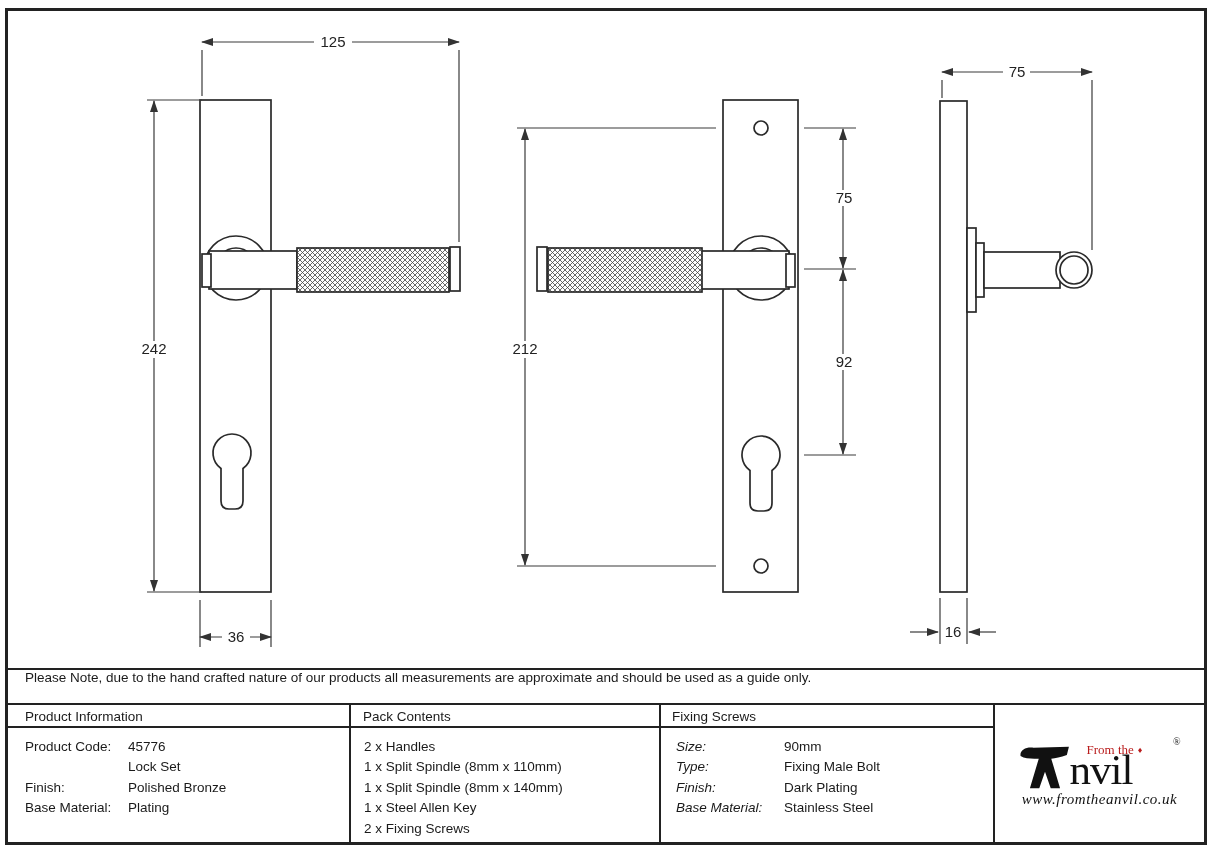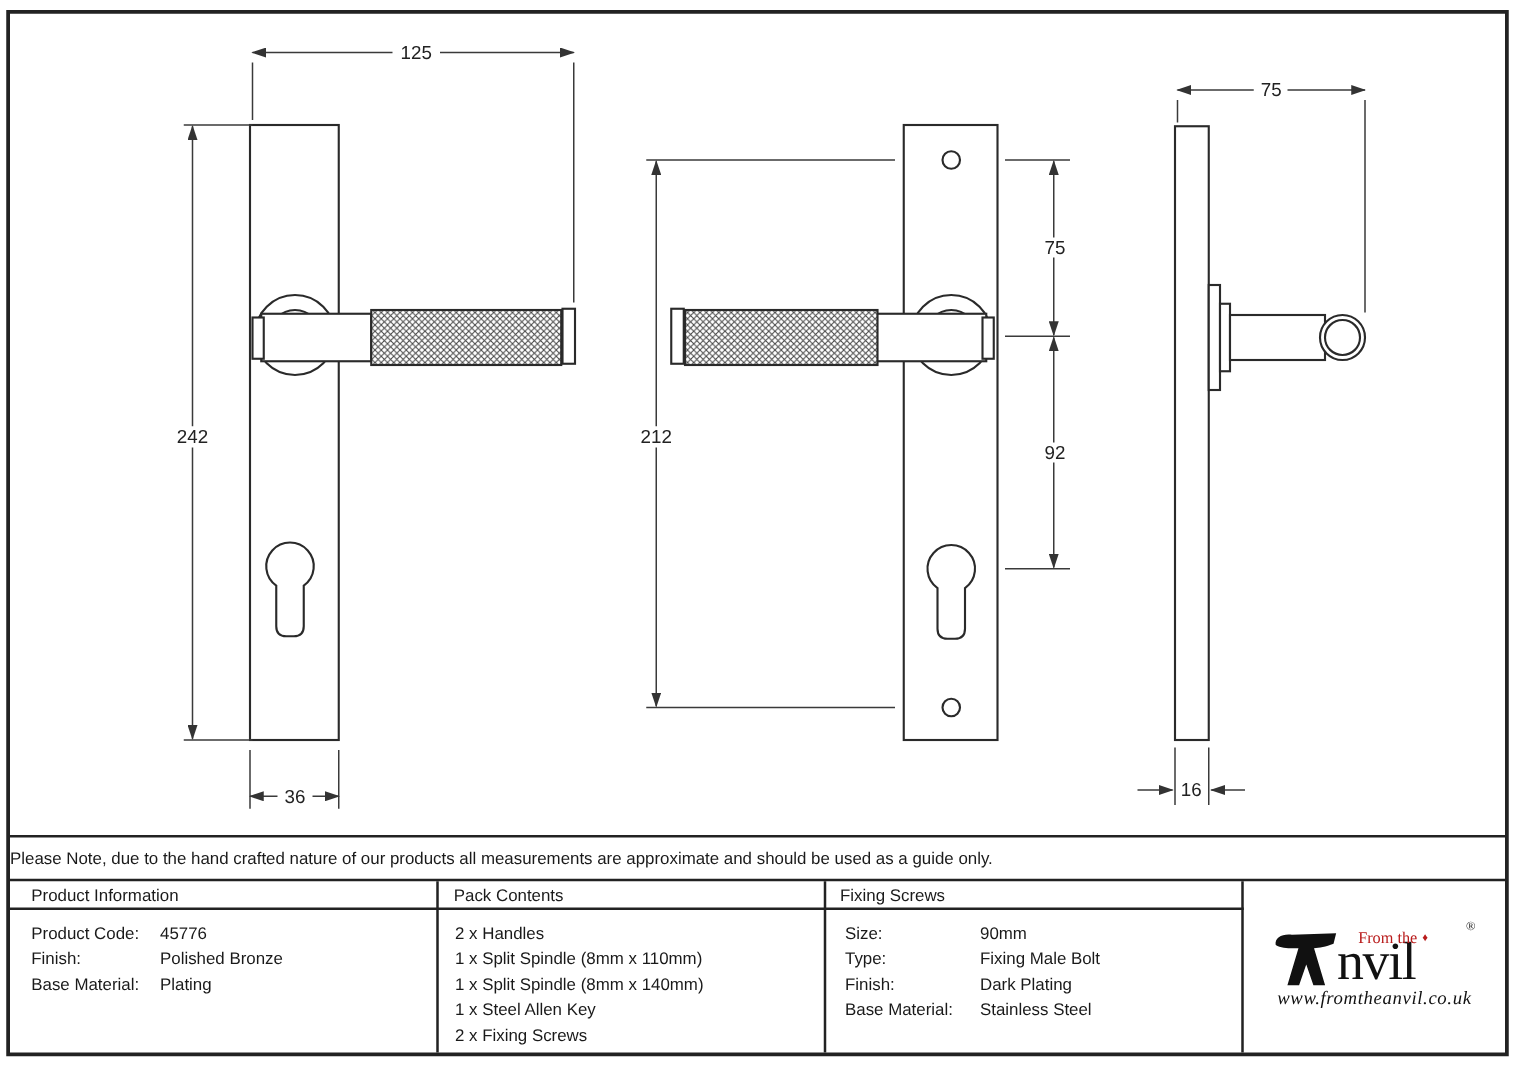--- a/index.html
+++ b/index.html
@@ -1,29 +1,29 @@
 <!DOCTYPE html>
 <html><head>
 <meta charset="utf-8">
 <style>
   html,body{margin:0;padding:0;background:#fff;}
   .stage{position:relative;width:1214px;height:859px;background:#fff;overflow:hidden;
          font-family:"Liberation Sans",sans-serif;color:#1a1a1a;}
   .drawings{position:absolute;left:0;top:0;}
   .sheet-border{position:absolute;left:5px;top:8px;width:1196px;height:831px;border:3px solid #222;}
   .note-row{position:absolute;left:8px;top:668px;width:1196px;height:37px;box-sizing:border-box;
-            border-top:2px solid #222;border-bottom:2px solid #222;display:flex;align-items:center;
-            font-size:13.5px;}
+            border-top:2px solid #222;border-bottom:2px solid #222;display:flex;
+            padding-left:17px;font-size:13.5px;}
   .vline{position:absolute;top:705px;height:137px;width:2px;background:#222;}
   .hline-header{position:absolute;left:8px;top:726px;width:987px;height:2px;background:#222;}
   .th{position:absolute;top:705px;height:23px;line-height:23px;font-size:13.5px;}
   .cell{position:absolute;top:737px;font-size:13.5px;line-height:20.4px;}
   .cell .row{display:flex;}
   .cell .lbl{flex:0 0 103px;}
-  .cell-fs .lbl{flex:0 0 108px;}
+  .cell-fs .lbl{flex:0 0 108px;font-style:italic;}
   .logo-cell{position:absolute;left:995px;top:705px;width:209px;height:137px;
              display:flex;align-items:center;justify-content:center;}
   .logo{position:relative;width:162px;height:76px;}
   .anvil-a{position:absolute;left:0;top:8px;width:52px;height:48px;}
   .brand-rest{position:absolute;left:51px;top:12px;font-family:"Liberation Serif",serif;
               font-size:43px;line-height:1;letter-spacing:-1px;color:#111;}
   .tagline{position:absolute;left:68px;top:6px;font-family:"Liberation Serif",serif;font-size:13px;color:#b91c1c;}
   .diamond{font-size:9px;margin-left:4px;vertical-align:1px;}
   .registered{position:absolute;right:0;top:0;font-size:10px;font-family:"Liberation Serif",serif;}
   .website{position:absolute;left:0;bottom:4px;width:100%;text-align:center;
@@ -143,20 +143,24 @@
   <div class="th" style="left:25px">Product Information</div>
   <div class="th" style="left:363px">Pack Contents</div>
   <div class="th" style="left:672px">Fixing Screws</div>
 
   <div class="cell" style="left:25px;width:320px">
     <div class="row">
       <span class="lbl">Product Code:</span>
       <span>45776</span>
     </div>
     <div class="row">
+      <span class="lbl"></span>
+      <span>Lock Set</span>
+    </div>
+    <div class="row">
       <span class="lbl">Finish:</span>
       <span>Polished Bronze</span>
     </div>
     <div class="row">
       <span class="lbl">Base Material:</span>
       <span>Plating</span>
     </div>
   </div>
 
   <div class="cell" style="left:364px;width:290px">

